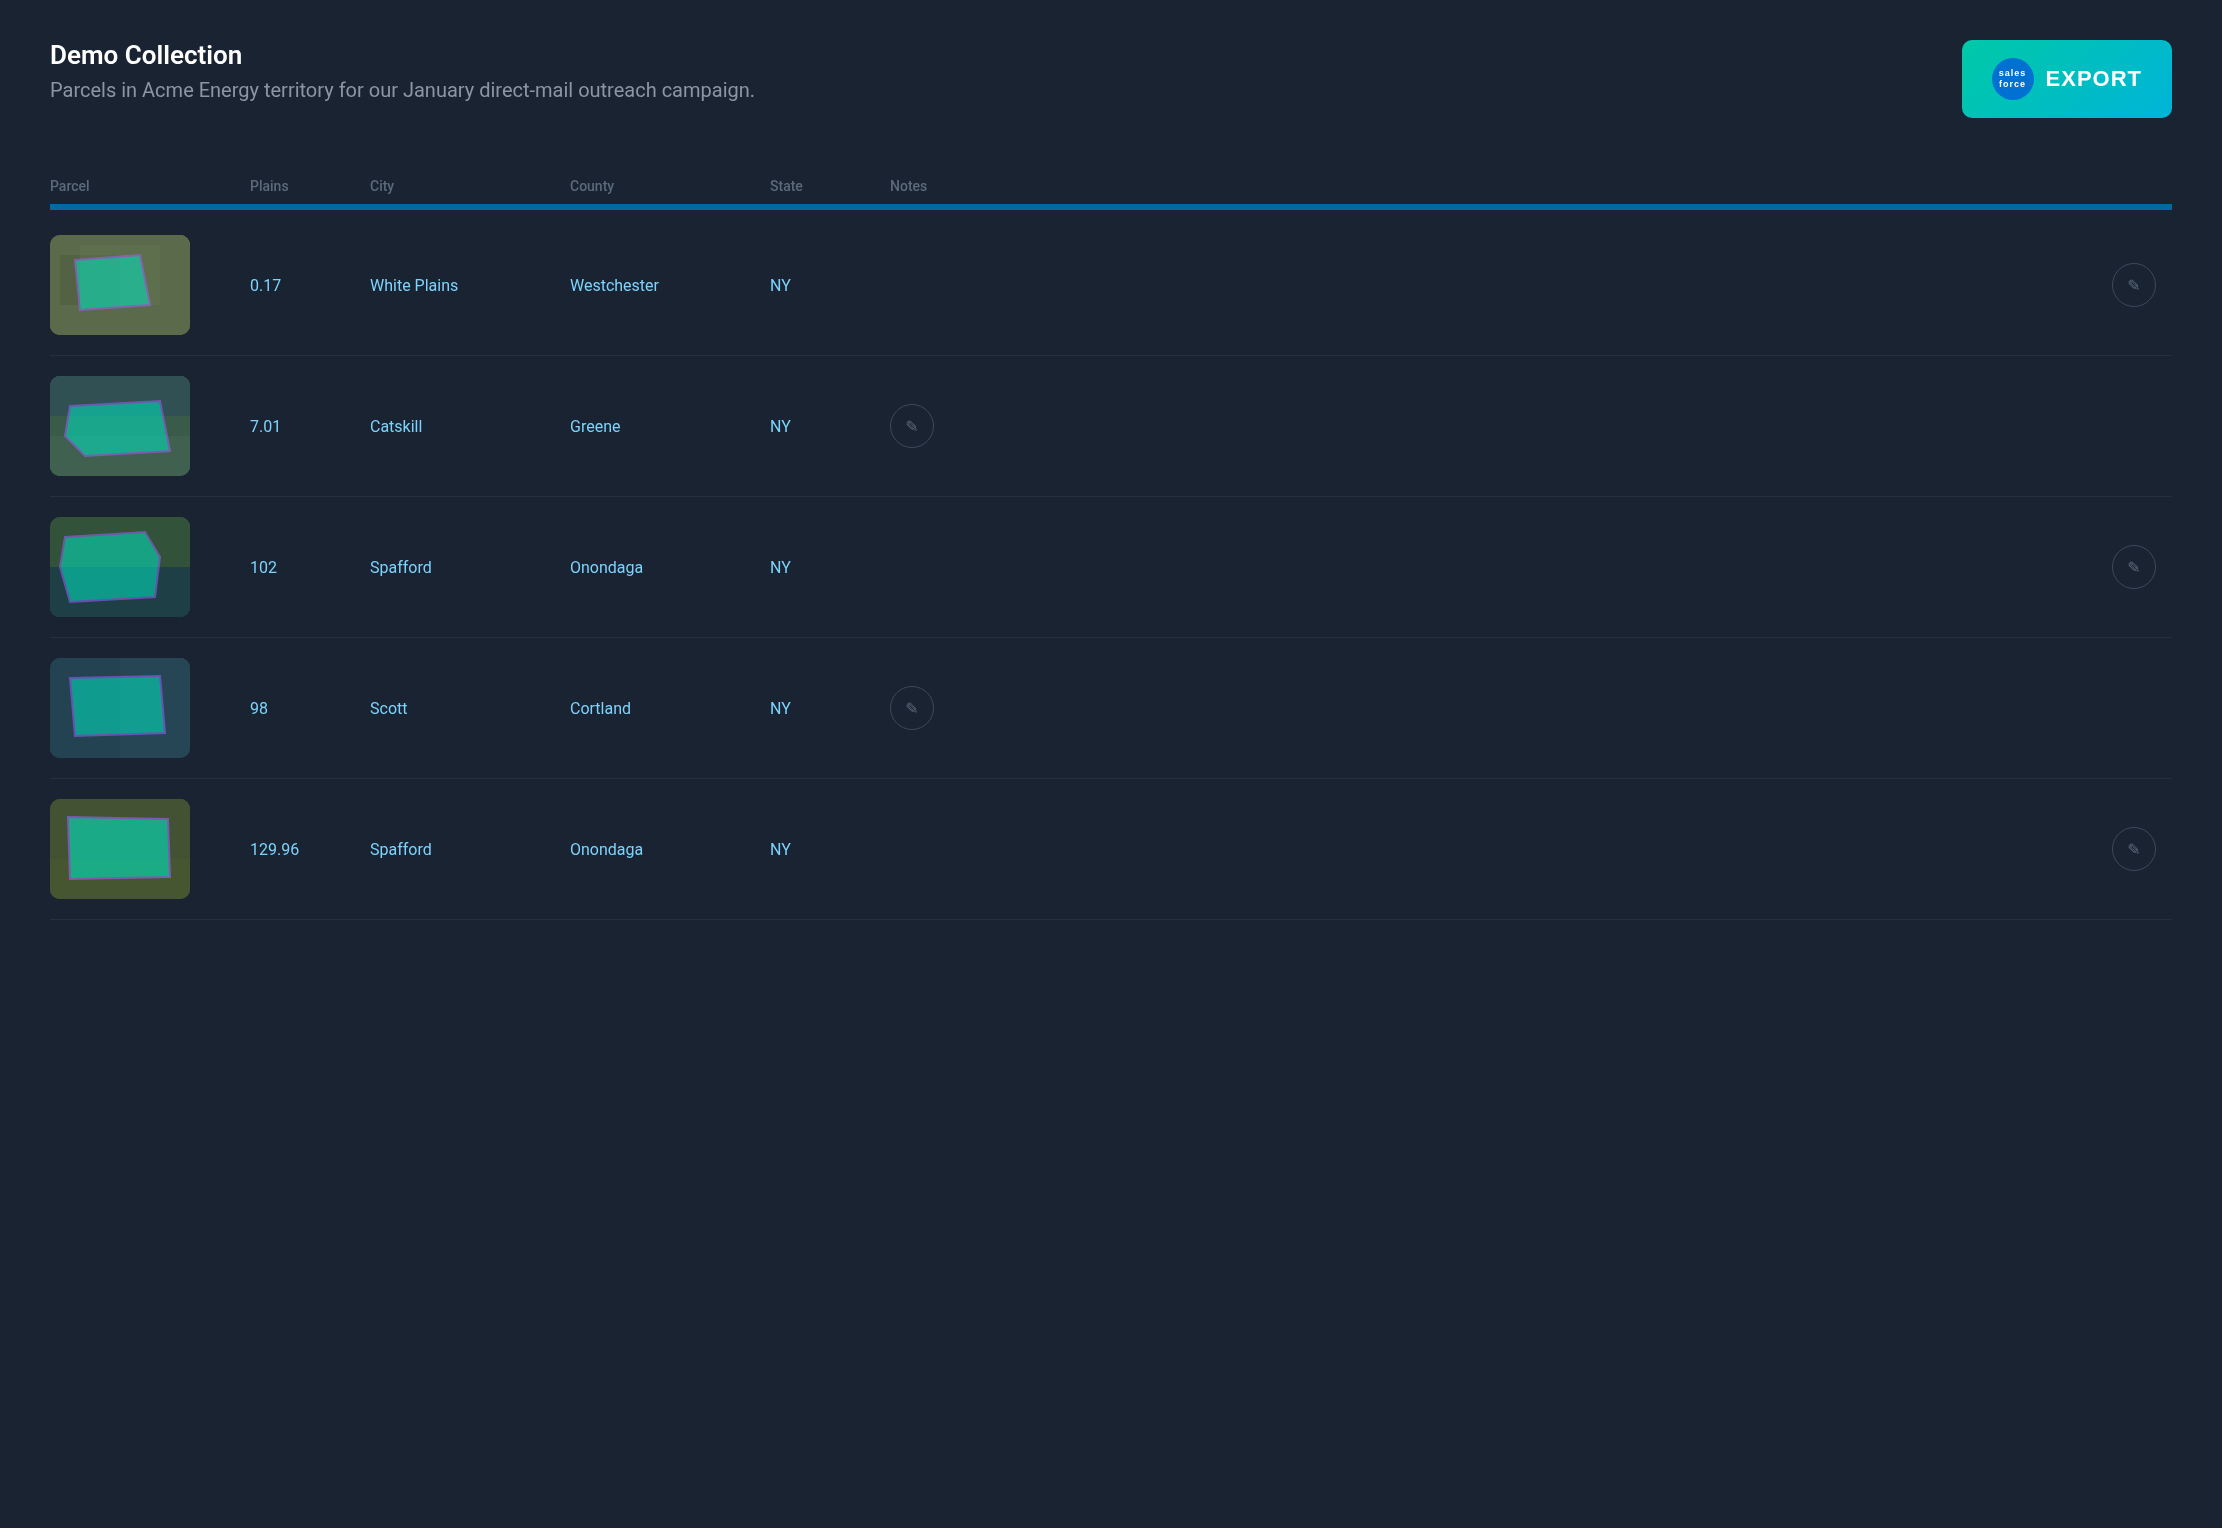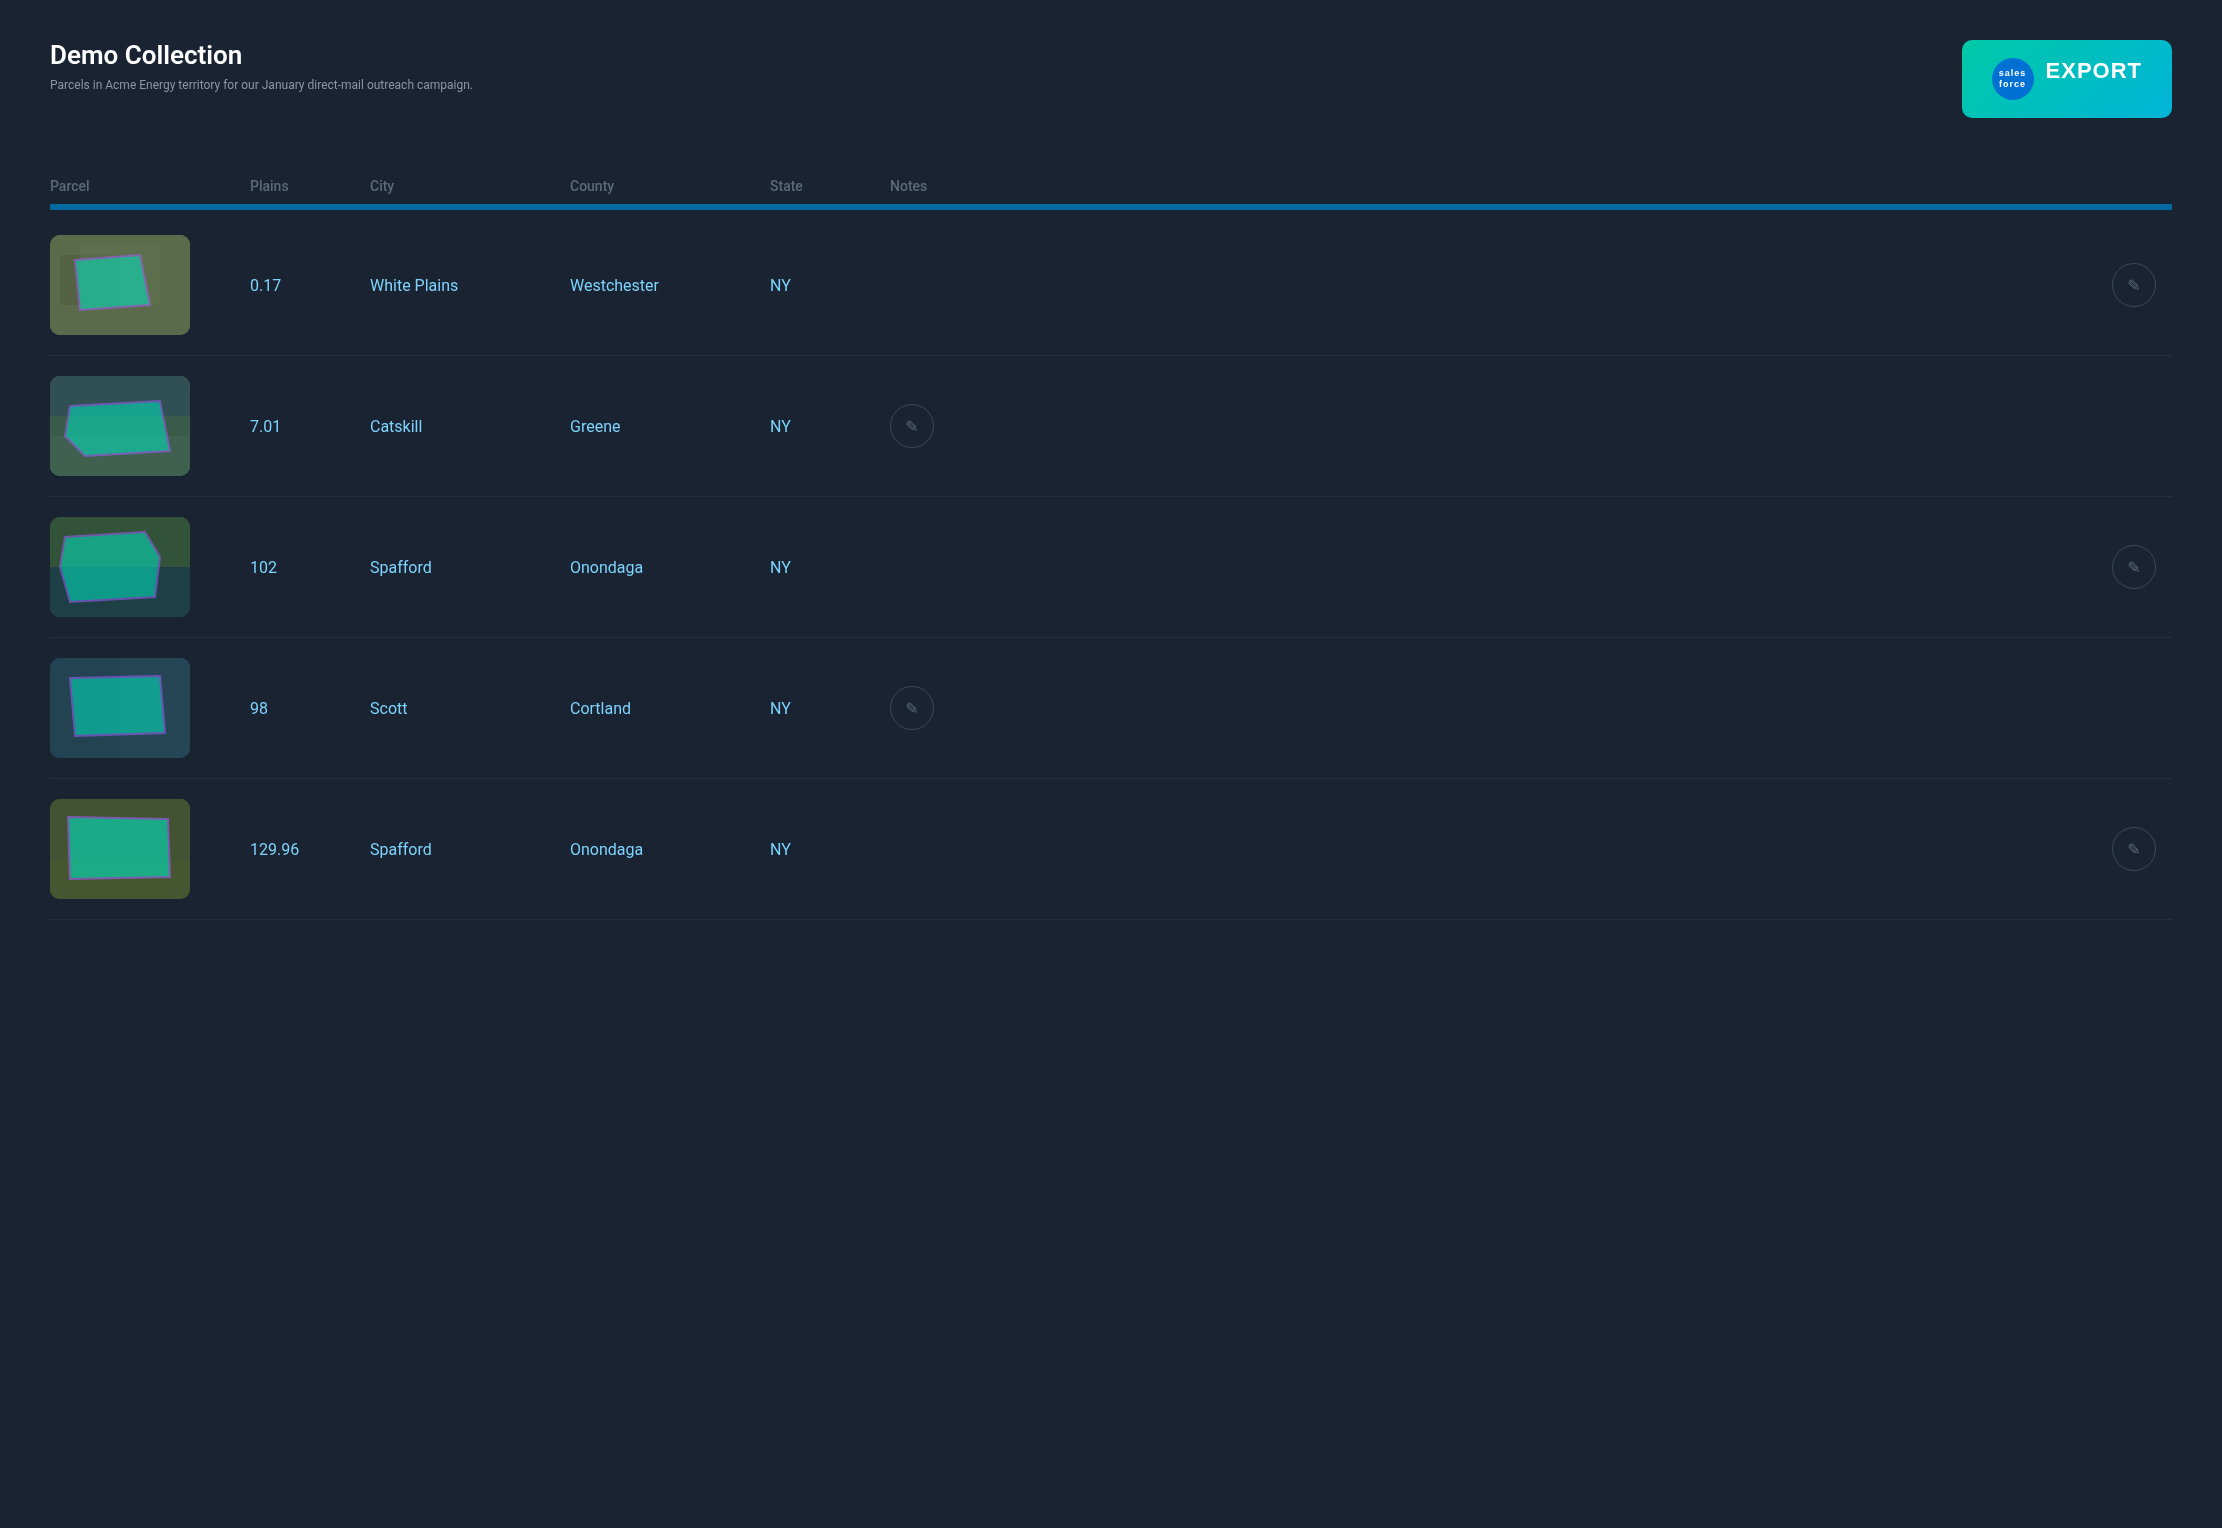--- a/index.html
+++ b/index.html
@@ -25,25 +25,26 @@
 
     .header-text h1 {
       color: #ffffff;
       font-size: 26px;
       font-weight: 600;
       margin-bottom: 8px;
     }
 
     .header-text p {
       color: #8a96a3;
-      font-size: 12px;
+      font-size: 20px;
     }
 
     .export-button {
       display: flex;
+      align-items: center;
       gap: 12px;
       background: linear-gradient(135deg, #00c9a7, #00b4d8);
       border: none;
       border-radius: 10px;
       padding: 18px 30px;
       cursor: pointer;
       color: white;
       font-size: 22px;
       font-weight: 700;
       letter-spacing: 1px;

